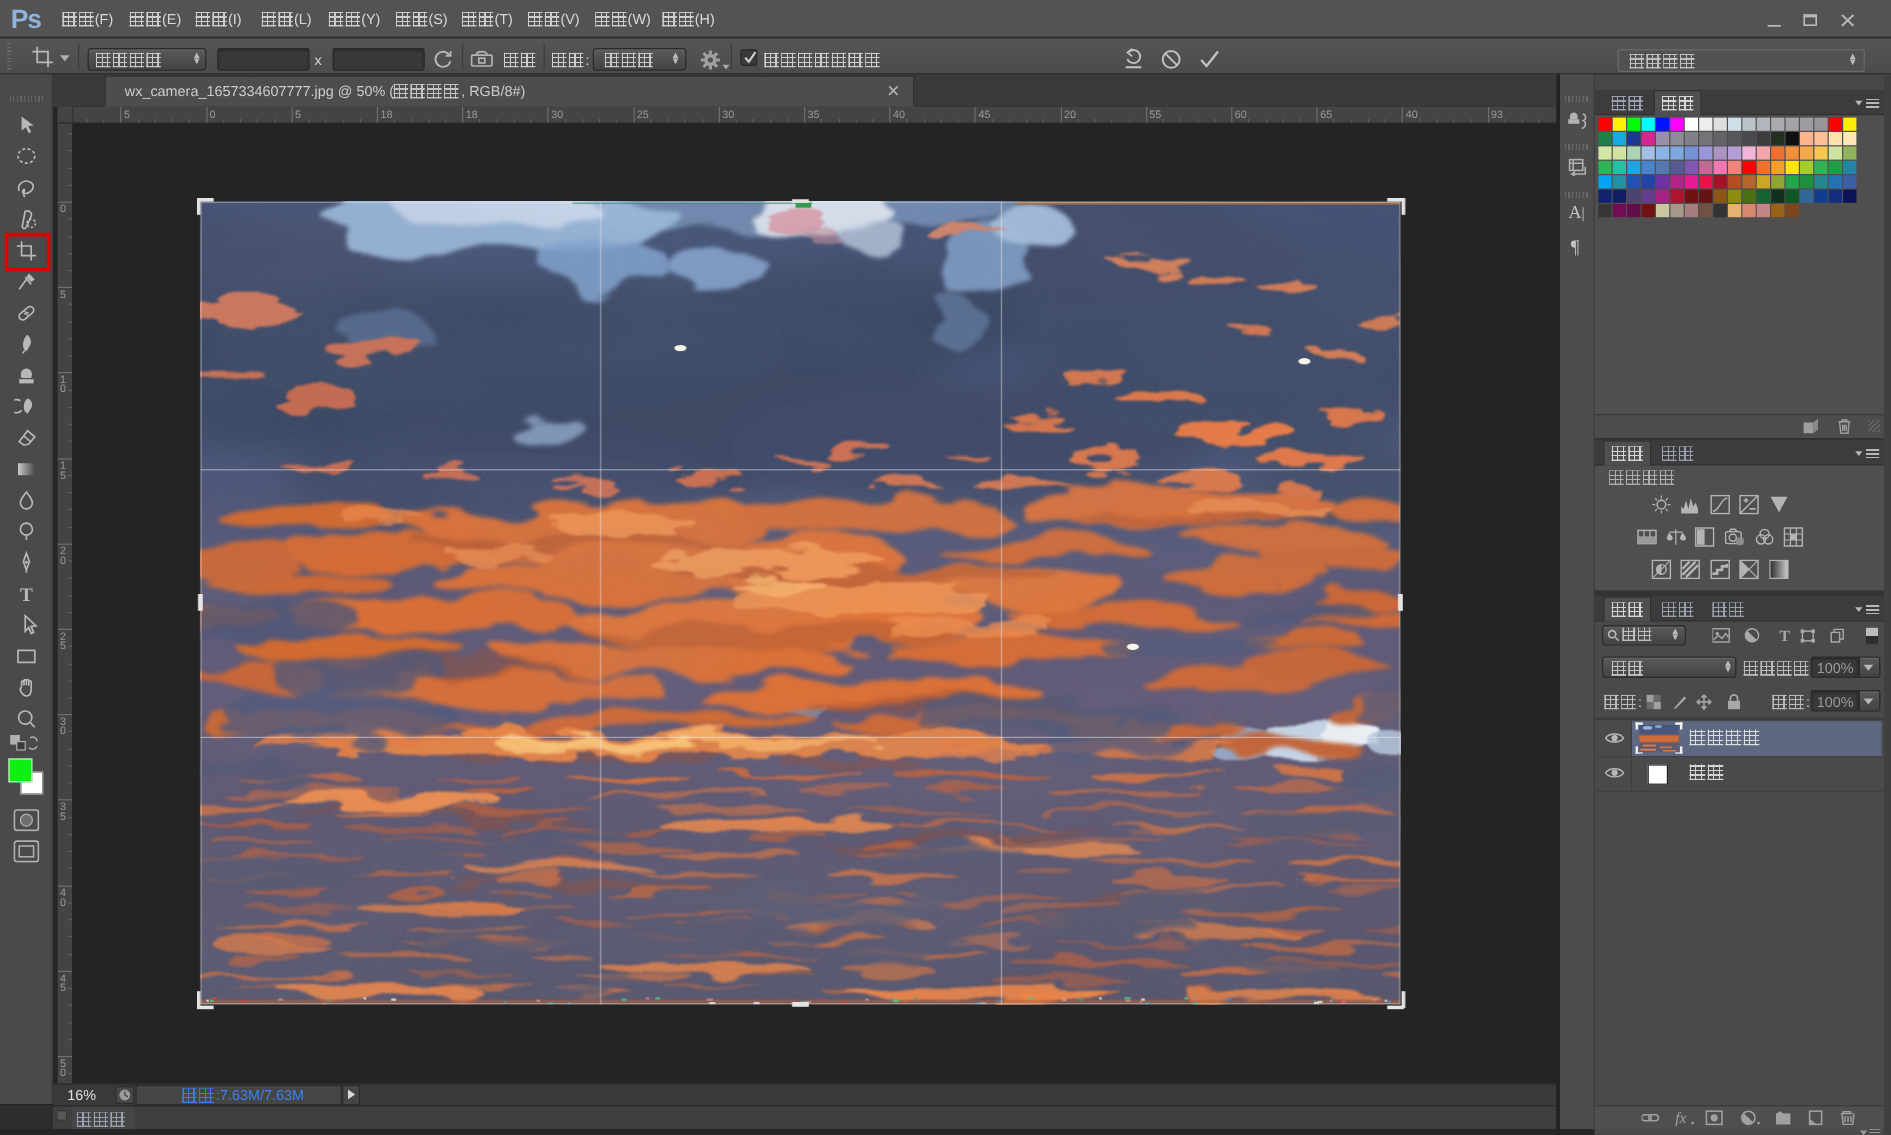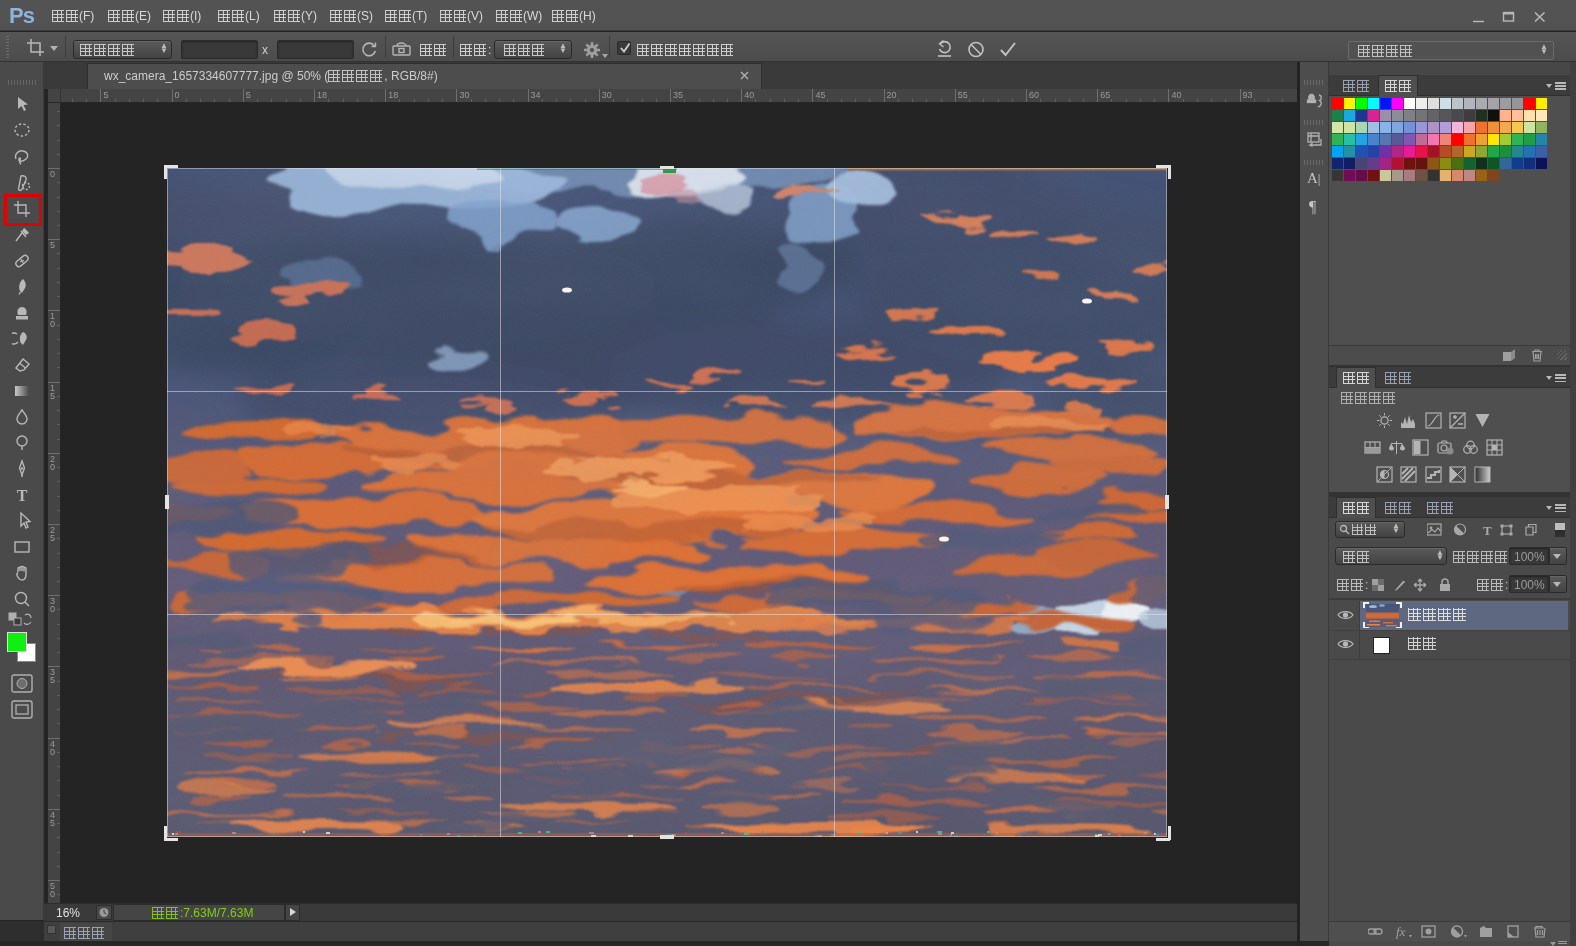--- a/index.html
+++ b/index.html
@@ -136,21 +136,21 @@
     <div class="a" style="left:978.0px;top:0;width:1px;height:14px;background:#6e6e6e"></div>
     <div class="a" style="left:1049.2px;top:0;width:1px;height:14px;background:#6e6e6e"></div>
     <div class="a" style="left:1120.4px;top:0;width:1px;height:14px;background:#6e6e6e"></div>
     <div class="a" style="left:1191.6px;top:0;width:1px;height:14px;background:#6e6e6e"></div>
     <div class="a" style="left:55.4px;top:1px;font-size:9px;color:#9a9a9a">5</div>
     <div class="a" style="left:126.6px;top:1px;font-size:9px;color:#9a9a9a">0</div>
     <div class="a" style="left:197.8px;top:1px;font-size:9px;color:#9a9a9a">5</div>
     <div class="a" style="left:269.0px;top:1px;font-size:9px;color:#9a9a9a">18</div>
     <div class="a" style="left:340.2px;top:1px;font-size:9px;color:#9a9a9a">18</div>
     <div class="a" style="left:411.4px;top:1px;font-size:9px;color:#9a9a9a">30</div>
-    <div class="a" style="left:482.6px;top:1px;font-size:9px;color:#9a9a9a">34</div>
+    <div class="a" style="left:482.6px;top:1px;font-size:9px;color:#9a9a9a">25</div>
     <div class="a" style="left:553.8px;top:1px;font-size:9px;color:#9a9a9a">30</div>
     <div class="a" style="left:625.0px;top:1px;font-size:9px;color:#9a9a9a">35</div>
     <div class="a" style="left:696.2px;top:1px;font-size:9px;color:#9a9a9a">40</div>
     <div class="a" style="left:767.4px;top:1px;font-size:9px;color:#9a9a9a">45</div>
     <div class="a" style="left:838.6px;top:1px;font-size:9px;color:#9a9a9a">20</div>
     <div class="a" style="left:909.8px;top:1px;font-size:9px;color:#9a9a9a">55</div>
     <div class="a" style="left:981.0px;top:1px;font-size:9px;color:#9a9a9a">60</div>
     <div class="a" style="left:1052.2px;top:1px;font-size:9px;color:#9a9a9a">65</div>
     <div class="a" style="left:1123.4px;top:1px;font-size:9px;color:#9a9a9a">40</div>
     <div class="a" style="left:1194.6px;top:1px;font-size:9px;color:#9a9a9a">93</div>
@@ -849,21 +849,21 @@
 <div class="a" style="left:1165px;top:495px;width:4px;height:14px;background:#e4e4e4;z-index:21"></div>
 <div class="a" style="left:44px;top:903px;width:1253px;height:18px;background:#3a3a3a;border-top:1px solid #2c2c2c"></div>
 <div class="a txt" style="left:56px;top:906px;color:#e0e0e0">16%</div>
 <div class="a" style="left:96px;top:905px;width:16px;height:15px;background:#474747;border:1px solid #2c2c2c">
 <svg width="14" height="13" viewBox="0 0 14 13">
       <circle cx="7" cy="6.5" r="4.5" fill="#9a9a9a"></circle>
       <path d="M7 3.5 V6.5 L9.5 8" stroke="#3a3a3a" fill="none"></path>
     </svg>
   </div>
 <div class="a" style="left:113px;top:904px;width:172px;height:17px;background:#454545;border:1px solid #2c2c2c"></div>
-<div class="a txt" style="left:152px;top:906px;color:#84cc16"><i class="cj " style="width:12px;height:12px"></i><i class="cj " style="width:12px;height:12px"></i>:7.63M/7.63M</div>
+<div class="a txt" style="left:152px;top:906px;color:#3b82f6"><i class="cj " style="width:12px;height:12px"></i><i class="cj " style="width:12px;height:12px"></i>:7.63M/7.63M</div>
 <div class="a" style="left:285px;top:904px;width:15px;height:17px;background:#454545;border:1px solid #2c2c2c"></div>
 <div class="a" style="left:290px;top:908px;border:4px solid transparent;border-left:6px solid #d8d8d8"></div>
 <div class="a" style="left:0;top:921px;width:44px;height:25px;background:#2e2e2e"></div>
 <div class="a" style="left:44px;top:921px;width:1253px;height:20px;background:#3f3f3f;border-top:1px solid #2a2a2a"></div>
 <div class="a" style="left:47px;top:925px;width:9px;height:9px;background:#585858;border:1px solid #333"></div>
 <div class="a" style="left:60px;top:923px;width:52px;height:18px;background:#464646"></div>
 <div class="a txt" style="left:64px;top:926px;color:#a4aabc"><i class="cj " style="width:12px;height:12px"></i><i class="cj " style="width:12px;height:12px"></i><i class="cj " style="width:12px;height:12px"></i></div>
 <div class="a" style="left:0;top:941px;width:1576px;height:5px;background:#262626"></div>
 <div class="a" style="left:1297px;top:62px;width:3px;height:884px;background:#232323"></div>
 <div class="a" style="left:1300px;top:62px;width:29px;height:879px;background:#4d4d4d;border-right:1px solid #3a3a3a"></div>

